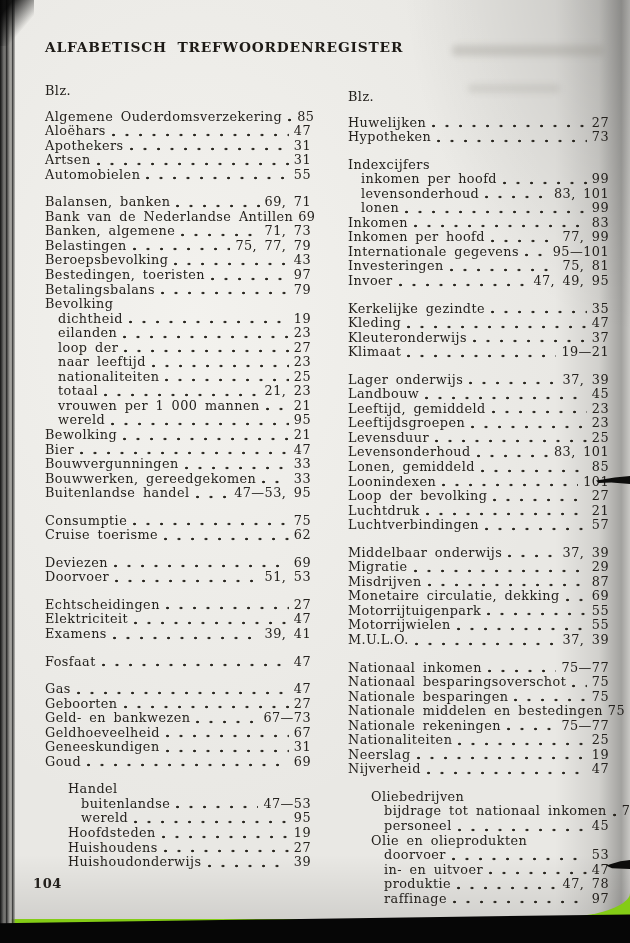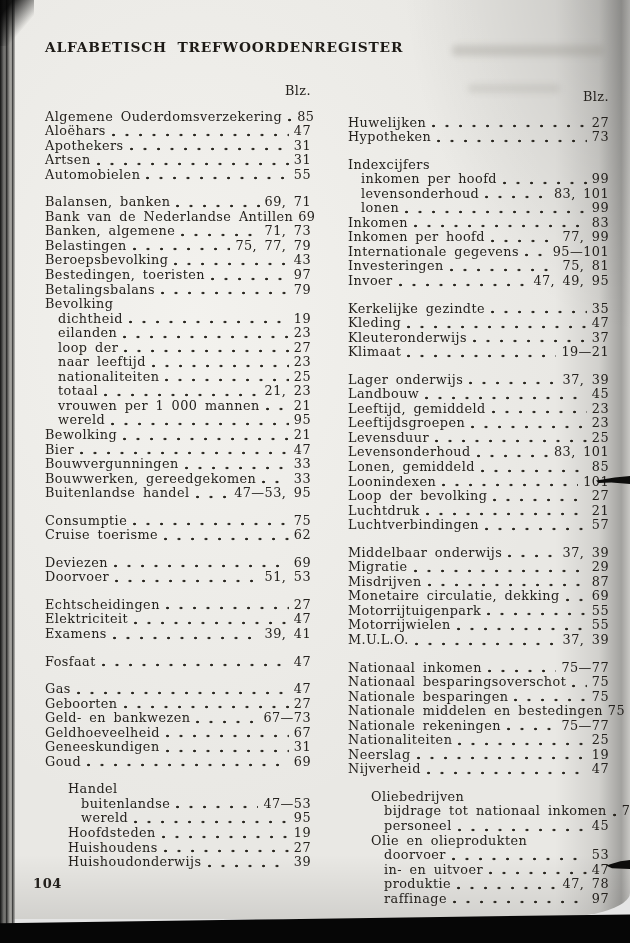--- a/index.html
+++ b/index.html
@@ -1,18 +1,18 @@
 <!DOCTYPE html>
 <html><head>
 <meta charset="utf-8">
 <style>
   html,body{margin:0;padding:0;background:#3a3a3a;}
   #photo{
     position:relative;width:630px;height:943px;overflow:hidden;
-    background:#e5e5e5;
+    background:#84cc16;
     font-family:"DejaVu Serif","Liberation Serif",serif;
     color:#24211d;
   }
   
   #paper{
     position:absolute;left:6px;top:0;right:0;bottom:24px;
     border-bottom-right-radius:90px 26px;
     border-bottom-left-radius:6px 4px;
     background:
       radial-gradient(ellipse at 105% -5%, rgba(0,0,0,0.18), rgba(0,0,0,0) 28%),
@@ -50,21 +50,21 @@
 
   
   #title{
     position:absolute;left:45px;top:39px;margin:0;
     font-size:13.8px;font-weight:bold;letter-spacing:0.8px;word-spacing:5px;
     white-space:nowrap;color:#1d1a16;
   }
   .col{position:absolute;font-size:12.8px;letter-spacing:0.45px;word-spacing:3px;}
   #col-left{left:45px;top:84px;width:266px;}
   #col-right{left:348px;top:90px;width:261px;}
-  .blz{text-align:right;margin-bottom:11px;line-height:14.5px;font-weight:400;}
+  .blz{text-align:left;margin-bottom:11px;line-height:14.5px;font-weight:400;}
   .group{margin-bottom:13px;}
   .group:last-child{margin-bottom:0;margin-left:23px;}
   .row{display:flex;align-items:baseline;line-height:14.55px;}
   .row.indent{padding-left:13px;}
   .label{white-space:nowrap;flex:0 0 auto;}
   .spacer{flex:1 1 auto;min-width:2px;}
   .leader{
     flex:1 1 auto;min-width:4px;align-self:flex-end;height:11px;margin:0 2px 0 6px;
     background-image:radial-gradient(circle at 1.6px 7px, #29261f 1.15px, rgba(0,0,0,0) 1.6px);
     background-size:13.5px 11px;background-repeat:repeat-x;

